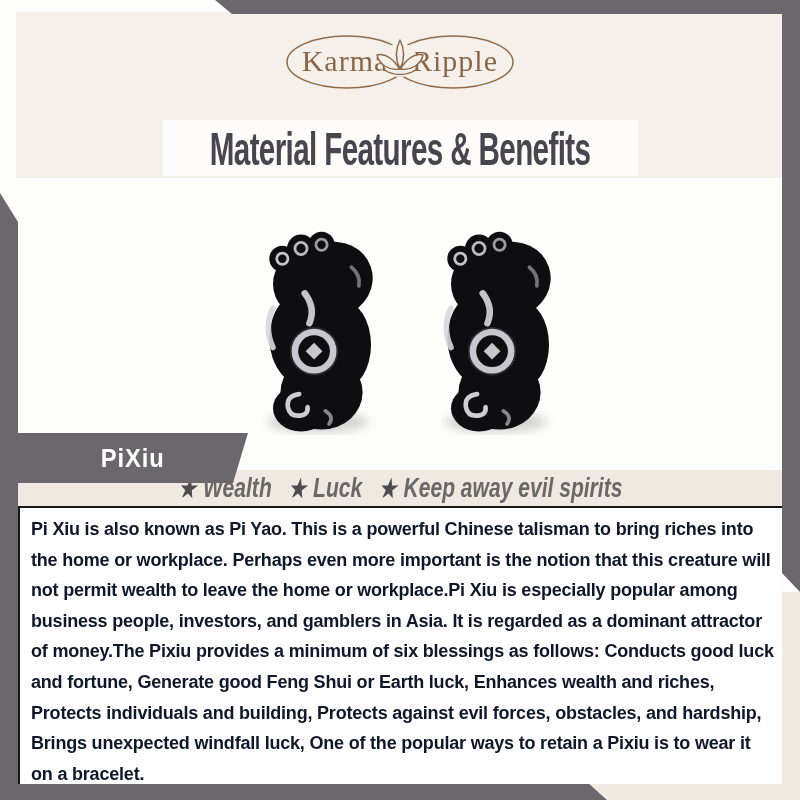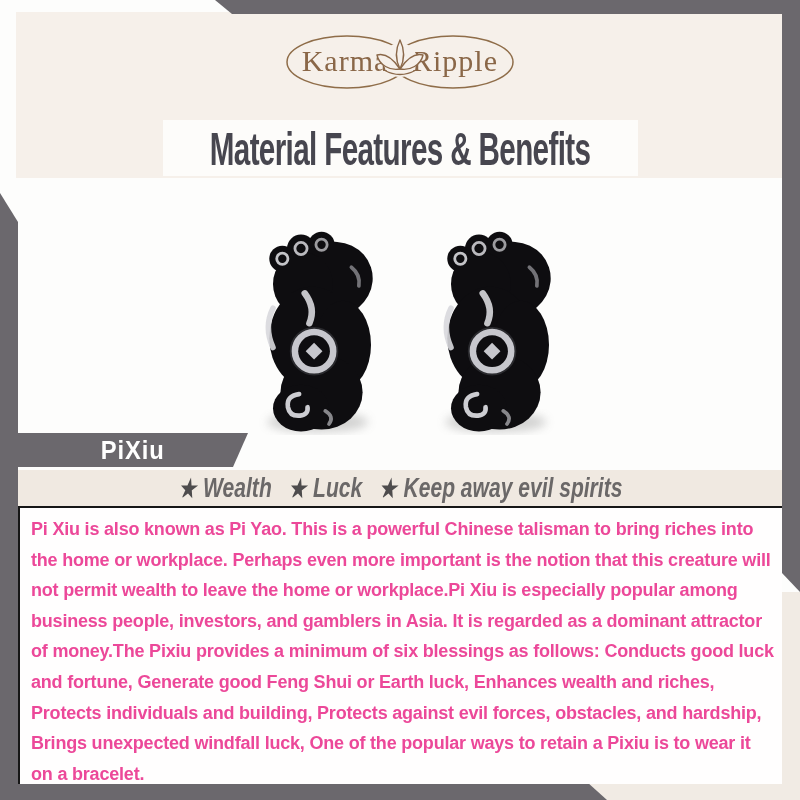--- a/index.html
+++ b/index.html
@@ -8,35 +8,35 @@
   .deco{position:absolute;left:0;top:0;z-index:2;pointer-events:none;}
   .cream-panel{position:absolute;left:16px;top:12px;width:766px;height:166px;background:#f6f0ea;z-index:1;}
   .logo{position:absolute;left:283px;top:22px;z-index:3;}
   .title-banner{position:absolute;left:163px;top:120px;width:475px;height:56px;background:#fdfcfa;z-index:3;
                 display:flex;align-items:flex-end;justify-content:center;}
   .title-text{font-weight:bold;font-size:47px;color:#47464f;white-space:nowrap;
               transform:scaleX(0.63);transform-origin:50% 50%;letter-spacing:-1px;}
   .charm{position:absolute;top:222px;z-index:3;}
   .charm.one{left:245px;}
   .charm.two{left:423px;}
-  .label-ribbon{position:absolute;left:18px;top:433px;width:230px;height:34px;background:#6b686d;z-index:4;
+  .label-ribbon{position:absolute;left:18px;top:433px;width:230px;height:50px;background:#6b686d;z-index:4;
                 clip-path:polygon(0 0,100% 0,calc(100% - 15px) 100%,0 100%);
                 display:flex;align-items:center;justify-content:center;}
   .label-text{color:#ffffff;font-weight:bold;font-size:25px;letter-spacing:1px;transform:scaleX(0.95);}
   .benefits-band{position:absolute;left:18px;top:470px;width:764px;height:36px;background:#f0e9e1;z-index:3;
                  display:flex;align-items:center;justify-content:center;font-style:italic;}
   .benefits-inner{white-space:nowrap;transform:scaleX(0.78);transform-origin:50% 50%;
                   font-weight:bold;font-size:27px;color:#6b6868;}
   .benefits-inner .star{color:#4e4c4d;margin:0 9px 0 14px;font-size:25px;}
   .benefits-inner .star:first-child{margin-left:0;}
   .desc-panel{position:absolute;left:18px;top:506px;width:764px;height:278px;box-sizing:border-box;
               background:#fffefe;border-top:2px solid #161616;border-left:2px solid #161616;
               padding:6px 6px 0 11px;z-index:3;}
   .desc-text{margin:0;font-weight:bold;font-size:18px;line-height:30.6px;letter-spacing:-0.2px;
-             color:#ec4899;text-align:left;}
+             color:#0f172a;text-align:left;}
 </style>
 </head>
 <body>
 
 <div class="canvas">
 
   <div class="cream-panel"></div>
 
   <svg class="deco" width="800" height="800" viewBox="0 0 800 800">
     <rect x="782" y="592" width="18" height="208" fill="#f1ebe4"></rect>

